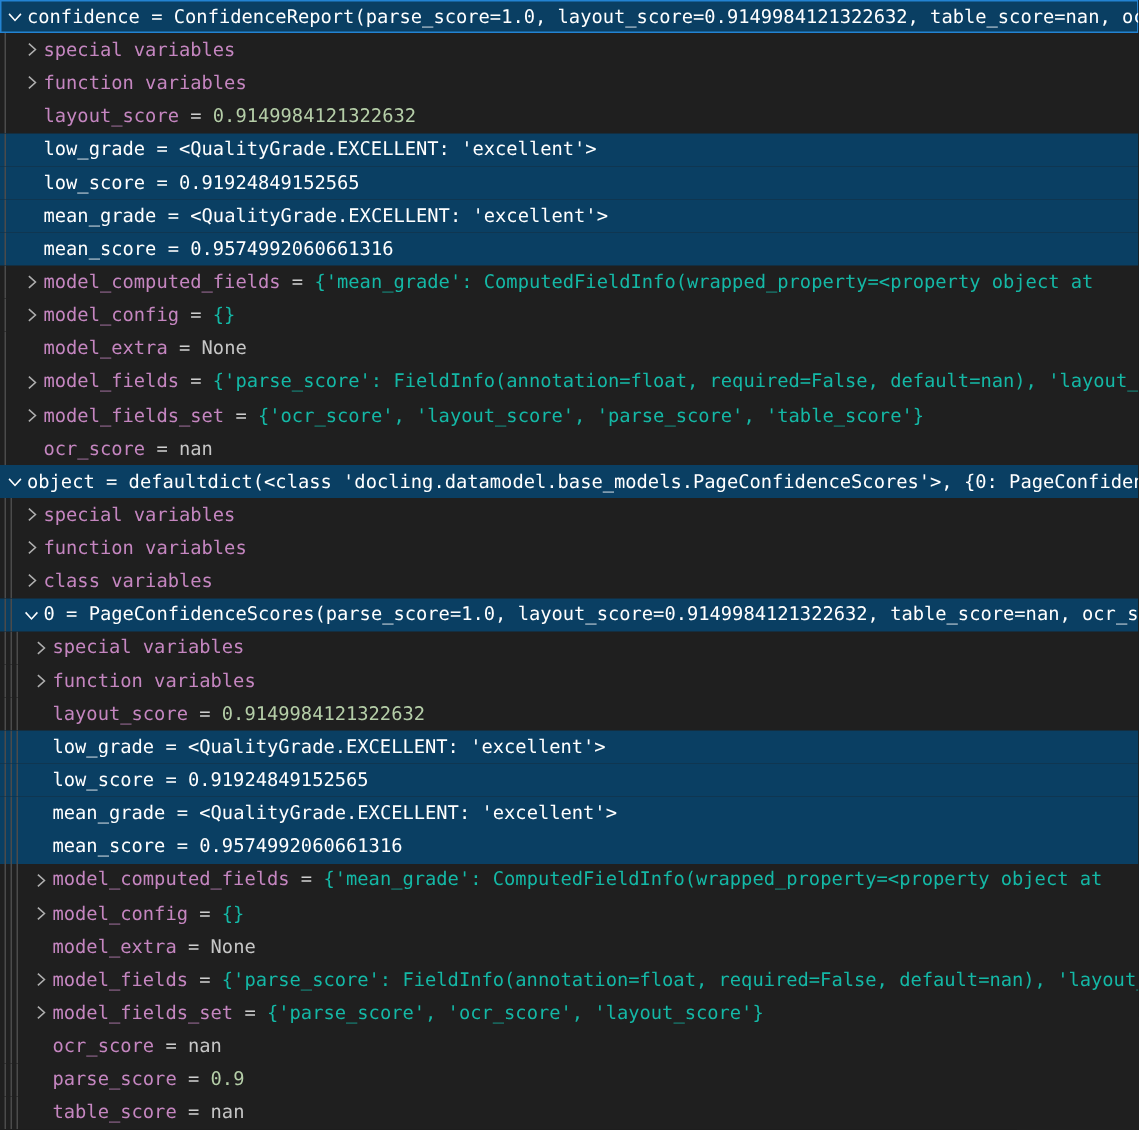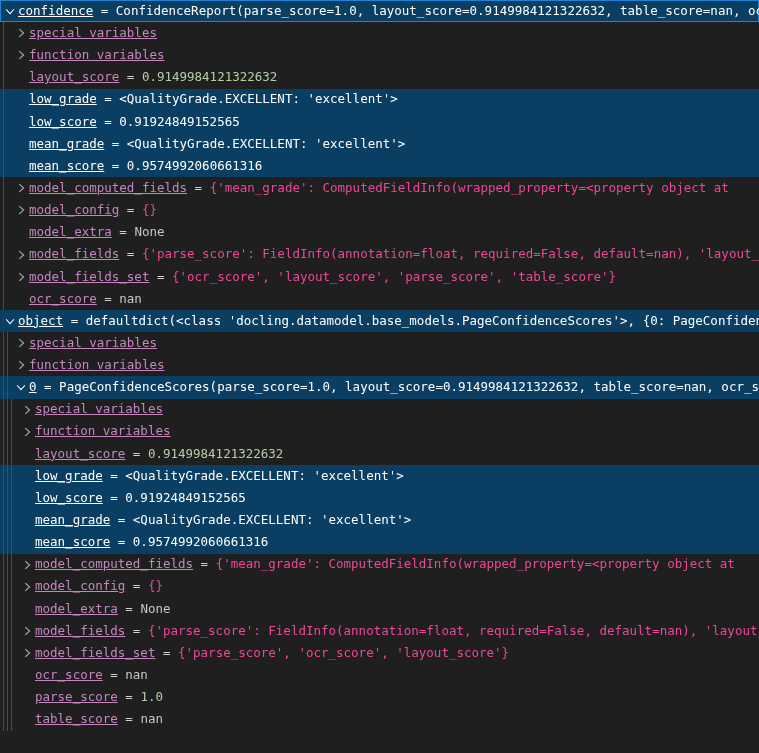--- a/index.html
+++ b/index.html
@@ -13,24 +13,24 @@
   .row{
     position:relative;display:flex;align-items:center;flex:none;
     height:22.147px;white-space:pre;overflow:hidden;cursor:pointer;
     box-sizing:border-box;
   }
   .guide{position:absolute;top:0;bottom:0;width:1px;background:#4b4b4b;}
   .twistie{flex:none;width:15px;display:flex;align-items:center;color:#aeaeae;}
   .twistie svg{display:block;}
   .twistie.expanded svg{transform:rotate(90deg);}
   .twistie.no-tw{visibility:hidden;}
-  .name{color:#c586c0;text-decoration:underline;}
+  .name{color:#c586c0;}
   .eq{color:#cfcfcf;}
   .v-number{color:#b5cea8;}
-  .v-object{color:#ec4899;}
+  .v-object{color:#14b8a6;}
   .v-none{color:#c6c6c6;}
   .v-enum{color:#dcdcdc;}
   .row.selected{background:#0a3f63;}
   .row.selected .name,.row.selected .eq,.row.selected .value,
   .row.selected .twistie{color:#ffffff;}
   .row.focused{box-shadow:inset 0 0 0 1px #2383d2;}
   .lvl0{padding-left:3px;}
   .lvl1{padding-left:14px;}
   .lvl2{padding-left:20px;}
 </style>
@@ -184,20 +184,29 @@
   </div>
     <div class="row lvl1">
     <span class="guides"><span class="guide" style="left: 3px;"></span><span class="guide" style="left: 7px;"></span></span>
     <span class="twistie"><svg viewBox="0 0 16 16" width="14" height="14" aria-hidden="true">
           <path d="M6 3.5 L11 8 L6 12.5" fill="none" stroke="currentColor" stroke-width="1.2"></path>
         </svg></span>
     <span class="name">function variables</span>
     
     
   </div>
+    <div class="row lvl1">
+    <span class="guides"><span class="guide" style="left: 3px;"></span><span class="guide" style="left: 7px;"></span></span>
+    <span class="twistie"><svg viewBox="0 0 16 16" width="14" height="14" aria-hidden="true">
+          <path d="M6 3.5 L11 8 L6 12.5" fill="none" stroke="currentColor" stroke-width="1.2"></path>
+        </svg></span>
+    <span class="name">class variables</span>
+    
+    
+  </div>
     <div class="row lvl1 selected">
     <span class="guides"><span class="guide" style="left: 3px;"></span><span class="guide" style="left: 7px;"></span></span>
     <span class="twistie expanded"><svg viewBox="0 0 16 16" width="14" height="14" aria-hidden="true">
           <path d="M6 3.5 L11 8 L6 12.5" fill="none" stroke="currentColor" stroke-width="1.2"></path>
         </svg></span>
     <span class="name">0</span>
     <span class="eq"> = </span>
     <span class="value v-object">PageConfidenceScores(parse_score=1.0, layout_score=0.9149984121322632, table_score=nan, ocr_score=nan)</span>
   </div>
     <div class="row lvl2">
@@ -317,21 +326,21 @@
     <span class="eq"> = </span>
     <span class="value v-none">nan</span>
   </div>
     <div class="row lvl2">
     <span class="guides"><span class="guide" style="left: 3px;"></span><span class="guide" style="left: 7px;"></span><span class="guide" style="left: 11px;"></span></span>
     <span class="twistie no-tw"><svg viewBox="0 0 16 16" width="14" height="14" aria-hidden="true">
           <path d="M6 3.5 L11 8 L6 12.5" fill="none" stroke="currentColor" stroke-width="1.2"></path>
         </svg></span>
     <span class="name">parse_score</span>
     <span class="eq"> = </span>
-    <span class="value v-number">1.0</span>
+    <span class="value v-number">0.9</span>
   </div>
     <div class="row lvl2">
     <span class="guides"><span class="guide" style="left: 3px;"></span><span class="guide" style="left: 7px;"></span><span class="guide" style="left: 11px;"></span></span>
     <span class="twistie no-tw"><svg viewBox="0 0 16 16" width="14" height="14" aria-hidden="true">
           <path d="M6 3.5 L11 8 L6 12.5" fill="none" stroke="currentColor" stroke-width="1.2"></path>
         </svg></span>
     <span class="name">table_score</span>
     <span class="eq"> = </span>
     <span class="value v-none">nan</span>
   </div>

